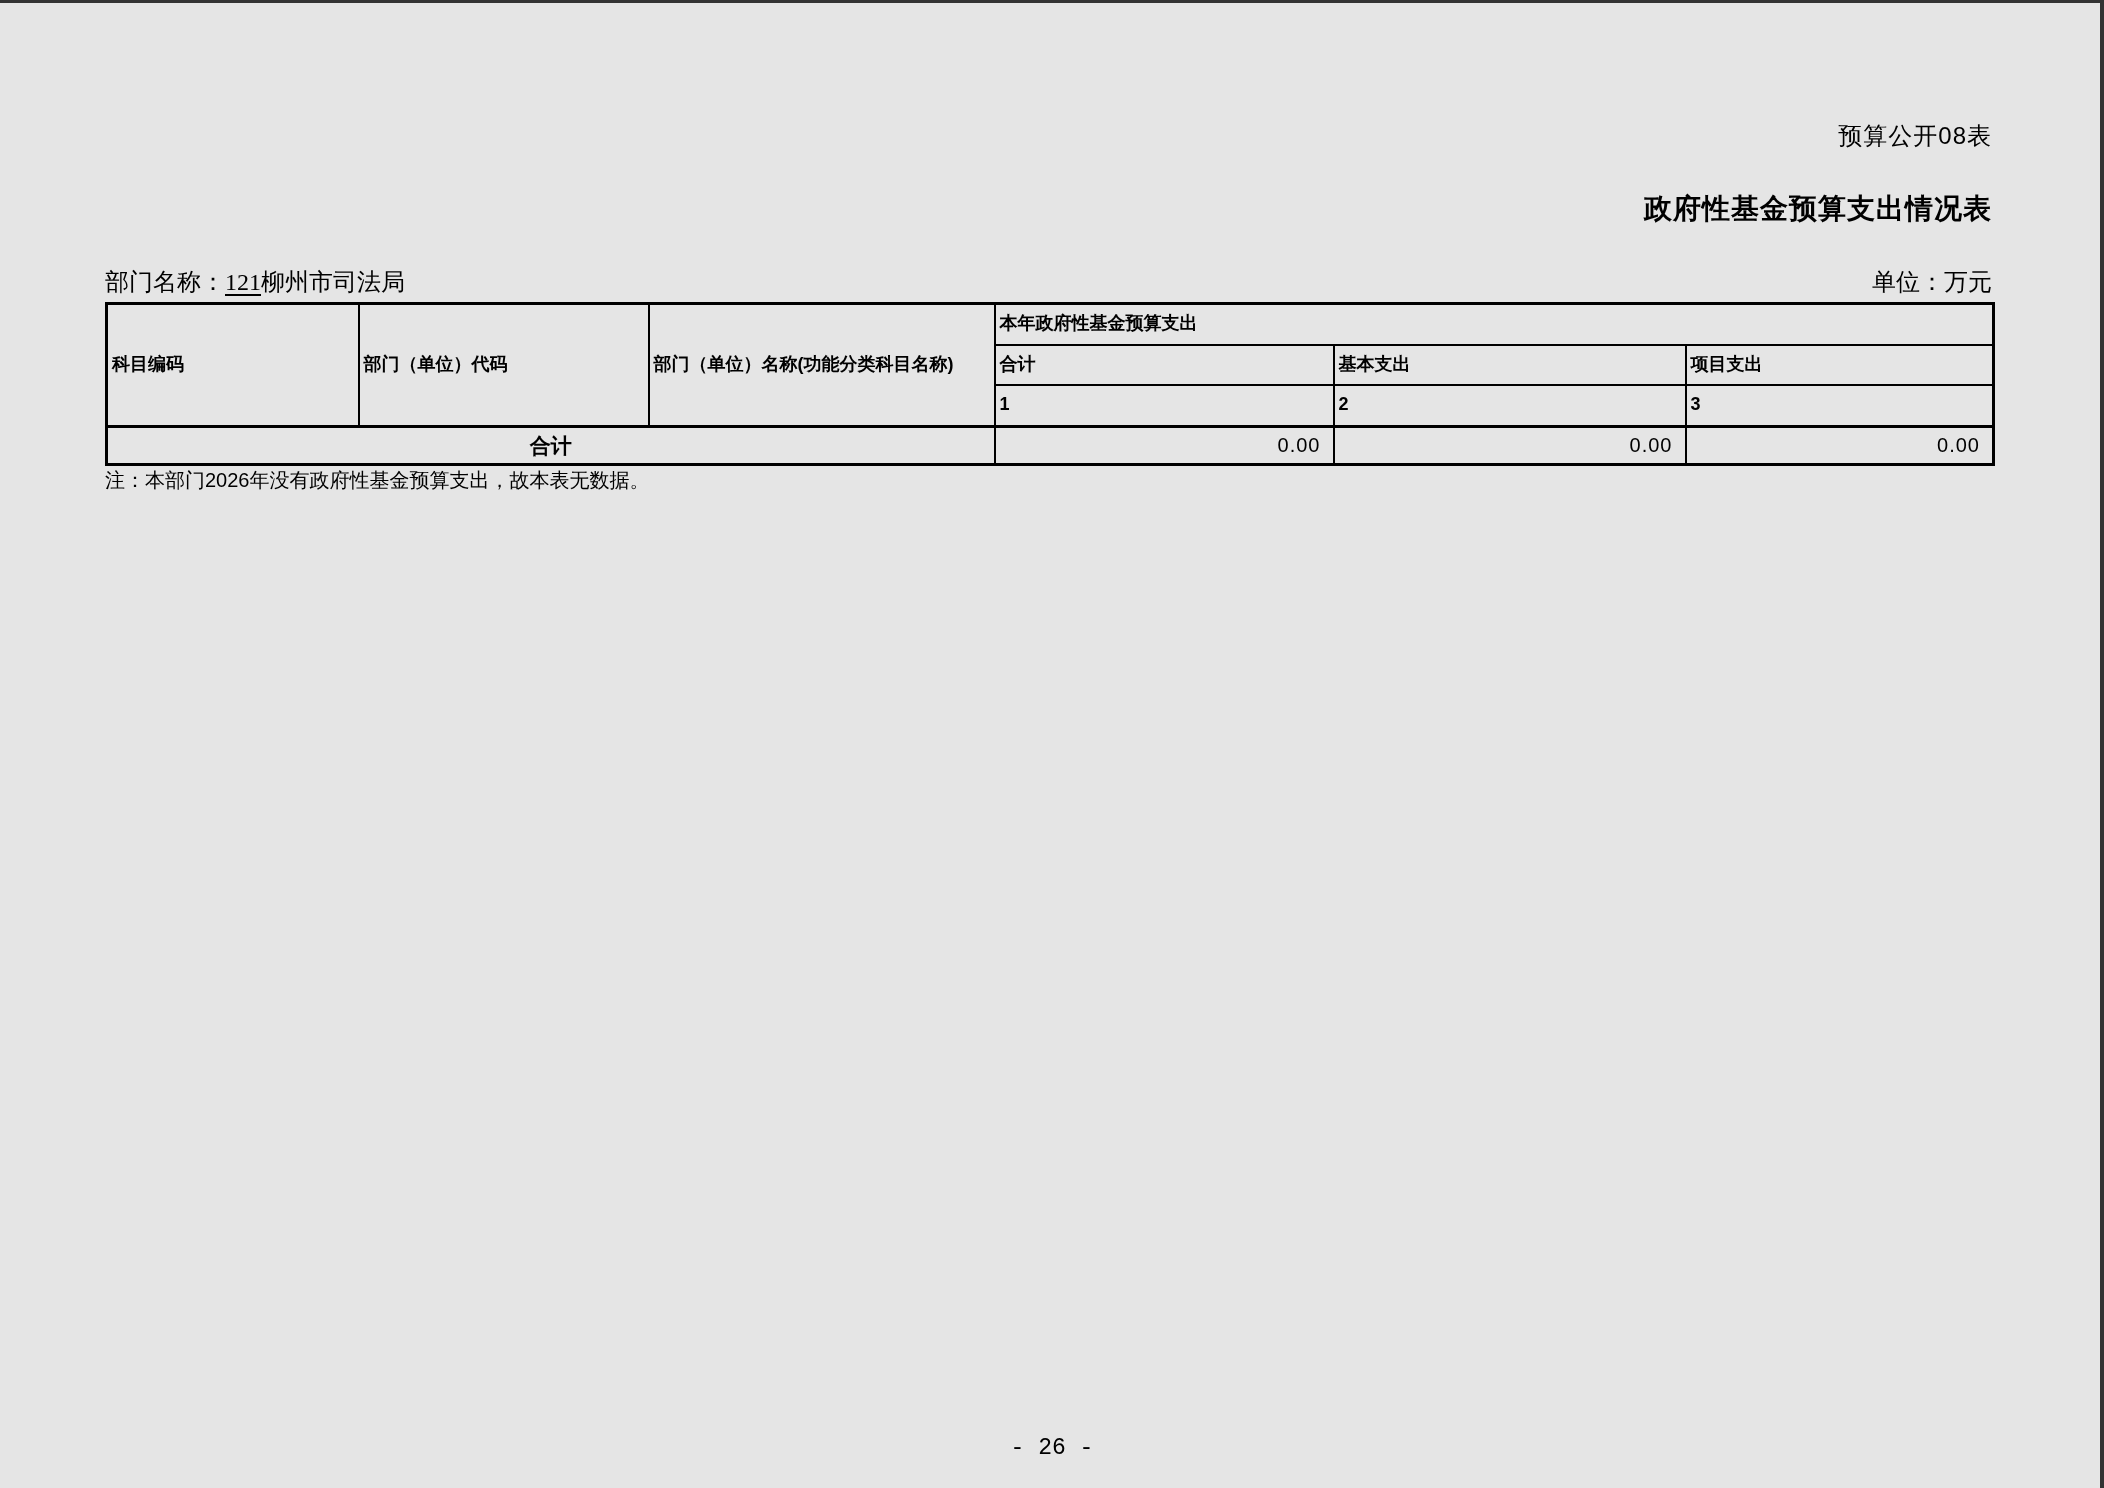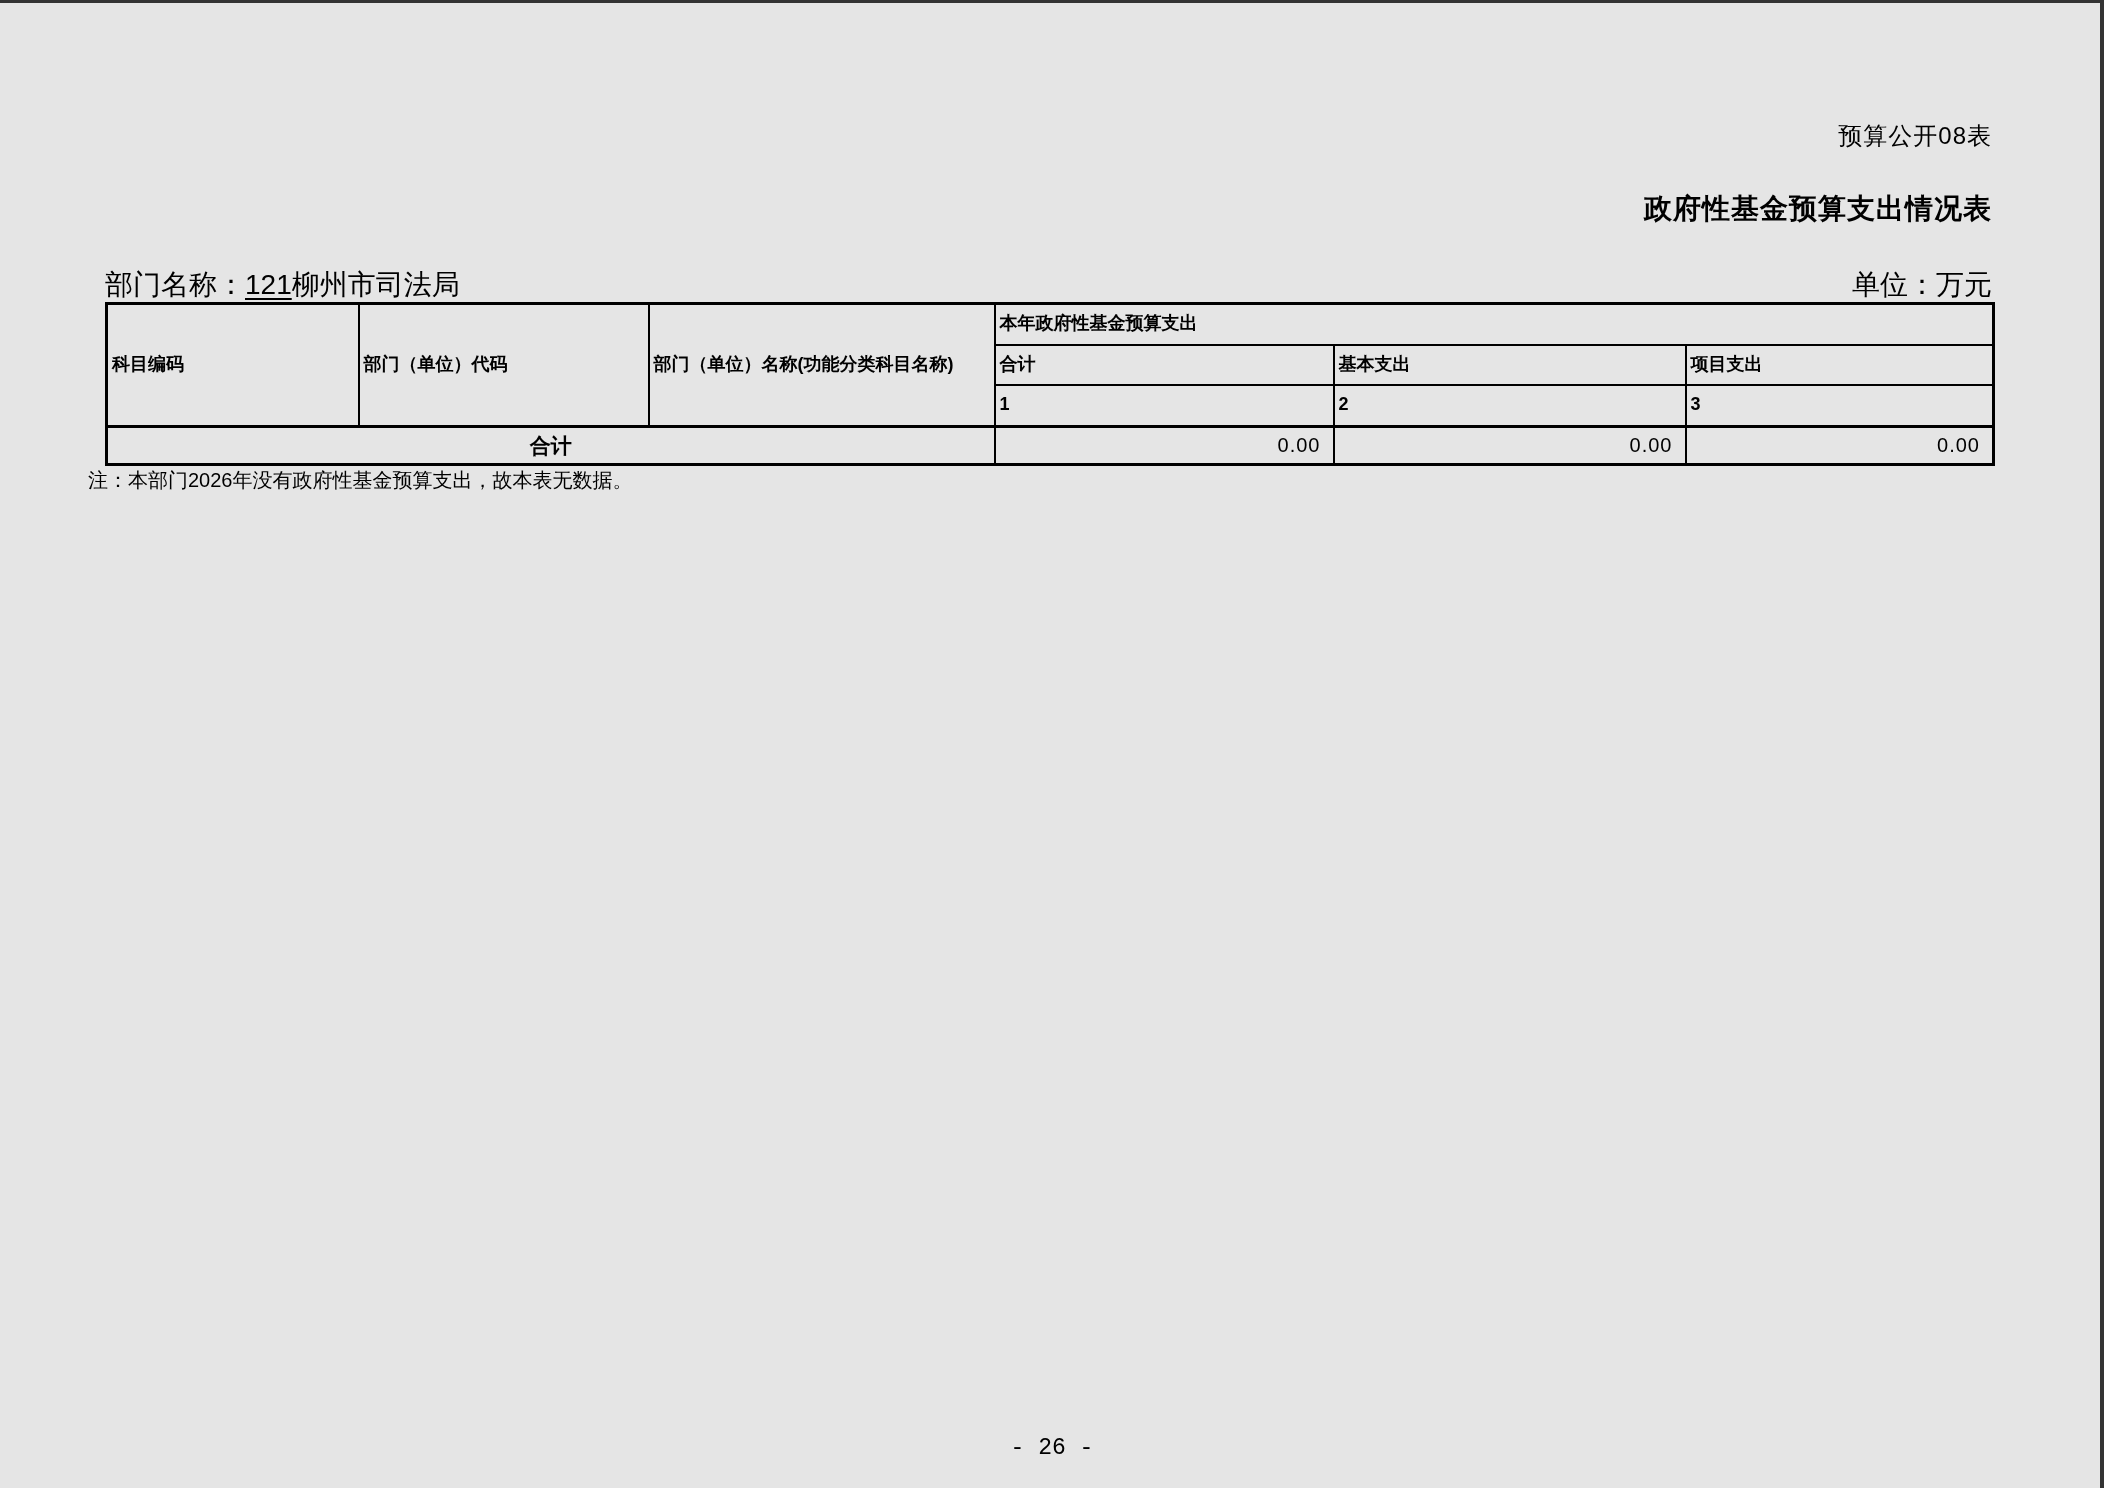--- a/index.html
+++ b/index.html
@@ -37,21 +37,22 @@
     font-size: 28px;
     font-weight: bold;
     letter-spacing: 1px;
   }
   .meta-row {
     position: absolute;
     top: 266px; left: 105px; width: 1887px;
     display: flex;
     justify-content: space-between;
     align-items: flex-end;
-    font-size: 28px;
+    font-size: 24px;
+    font-family: Liberation Serif, serif;
   }
   .dept-code { text-decoration: underline; text-underline-offset: 4px; }
   .budget-table {
     position: absolute;
     top: 302px; left: 105px;
     width: 1887px;
     border-collapse: collapse;
     table-layout: fixed;
   }
   .budget-table, .budget-table th, .budget-table td {
@@ -82,21 +83,21 @@
     font-size: 20px;
     text-align: right;
     vertical-align: middle;
     padding-right: 12px;
     letter-spacing: 1px;
     overflow: hidden;
     white-space: nowrap;
   }
   .note-line {
     position: absolute;
-    top: 467px; left: 88px; width: 1887px;
+    top: 467px; left: 105px; width: 1887px;
     font-size: 20px;
   }
   .page-number {
     position: absolute;
     top: 1435px; left: 0; width: 2104px;
     text-align: center;
     font-size: 23px;
     font-family: Liberation Mono, monospace;
   }
 </style>

